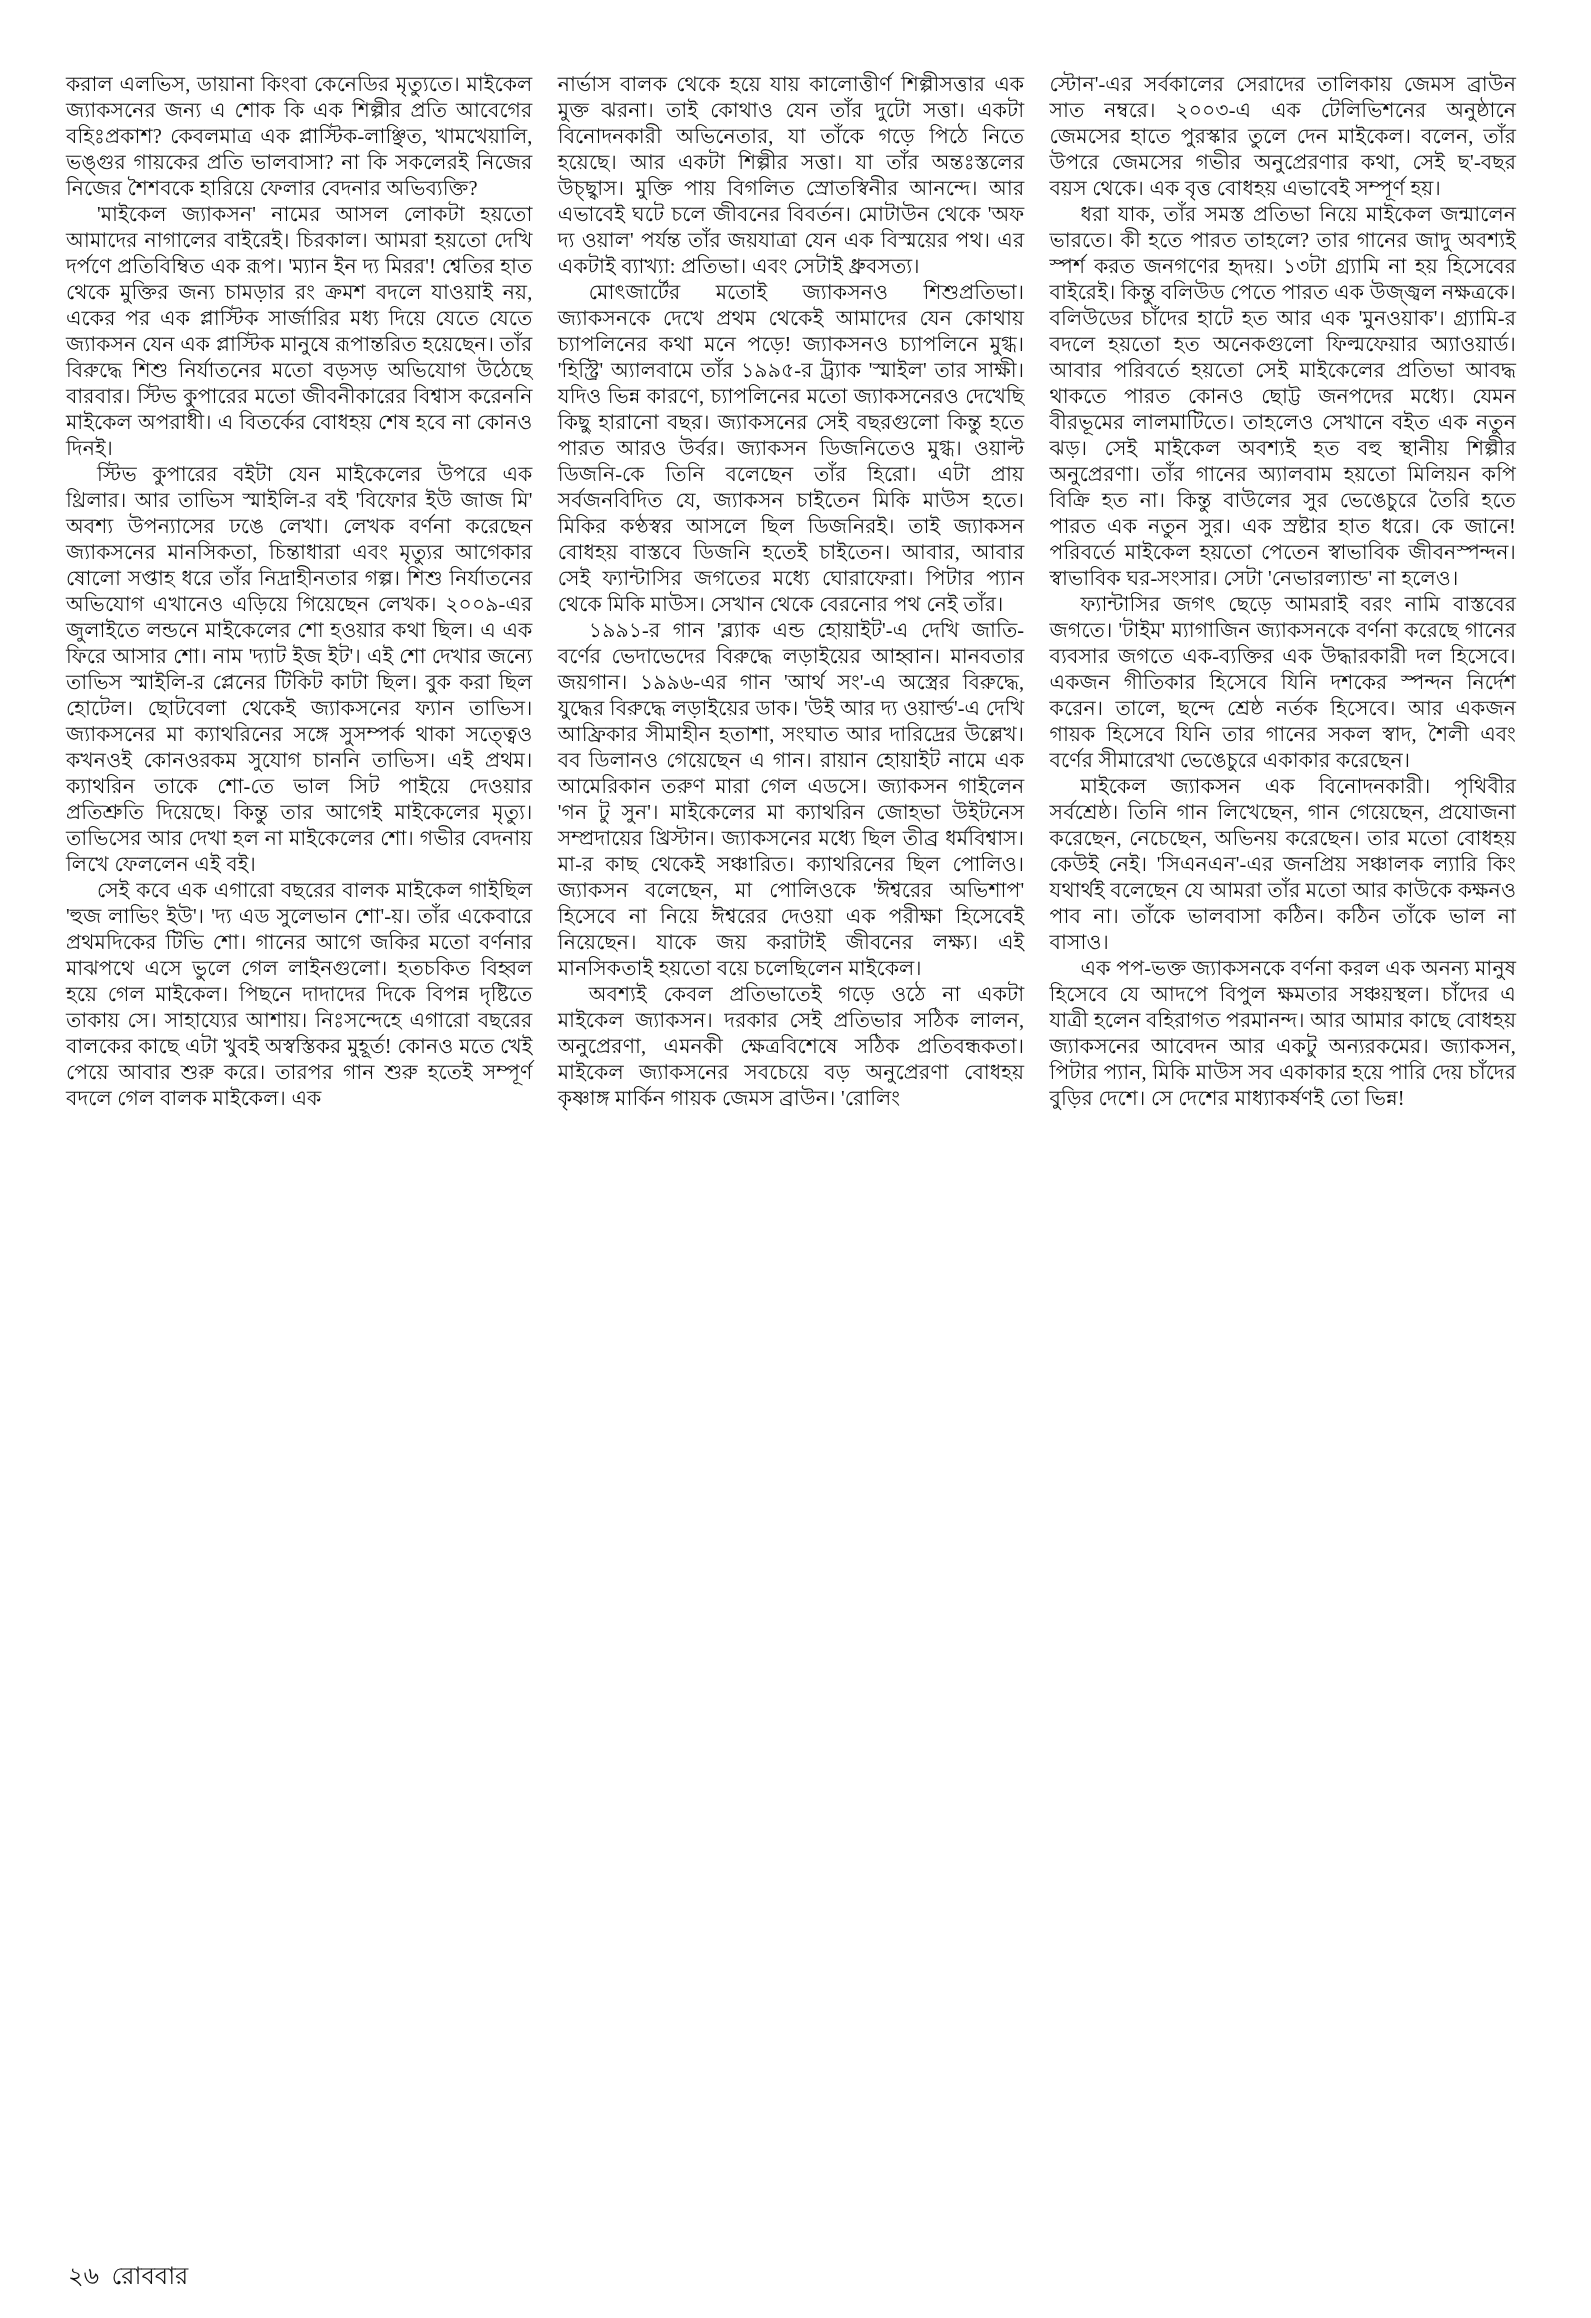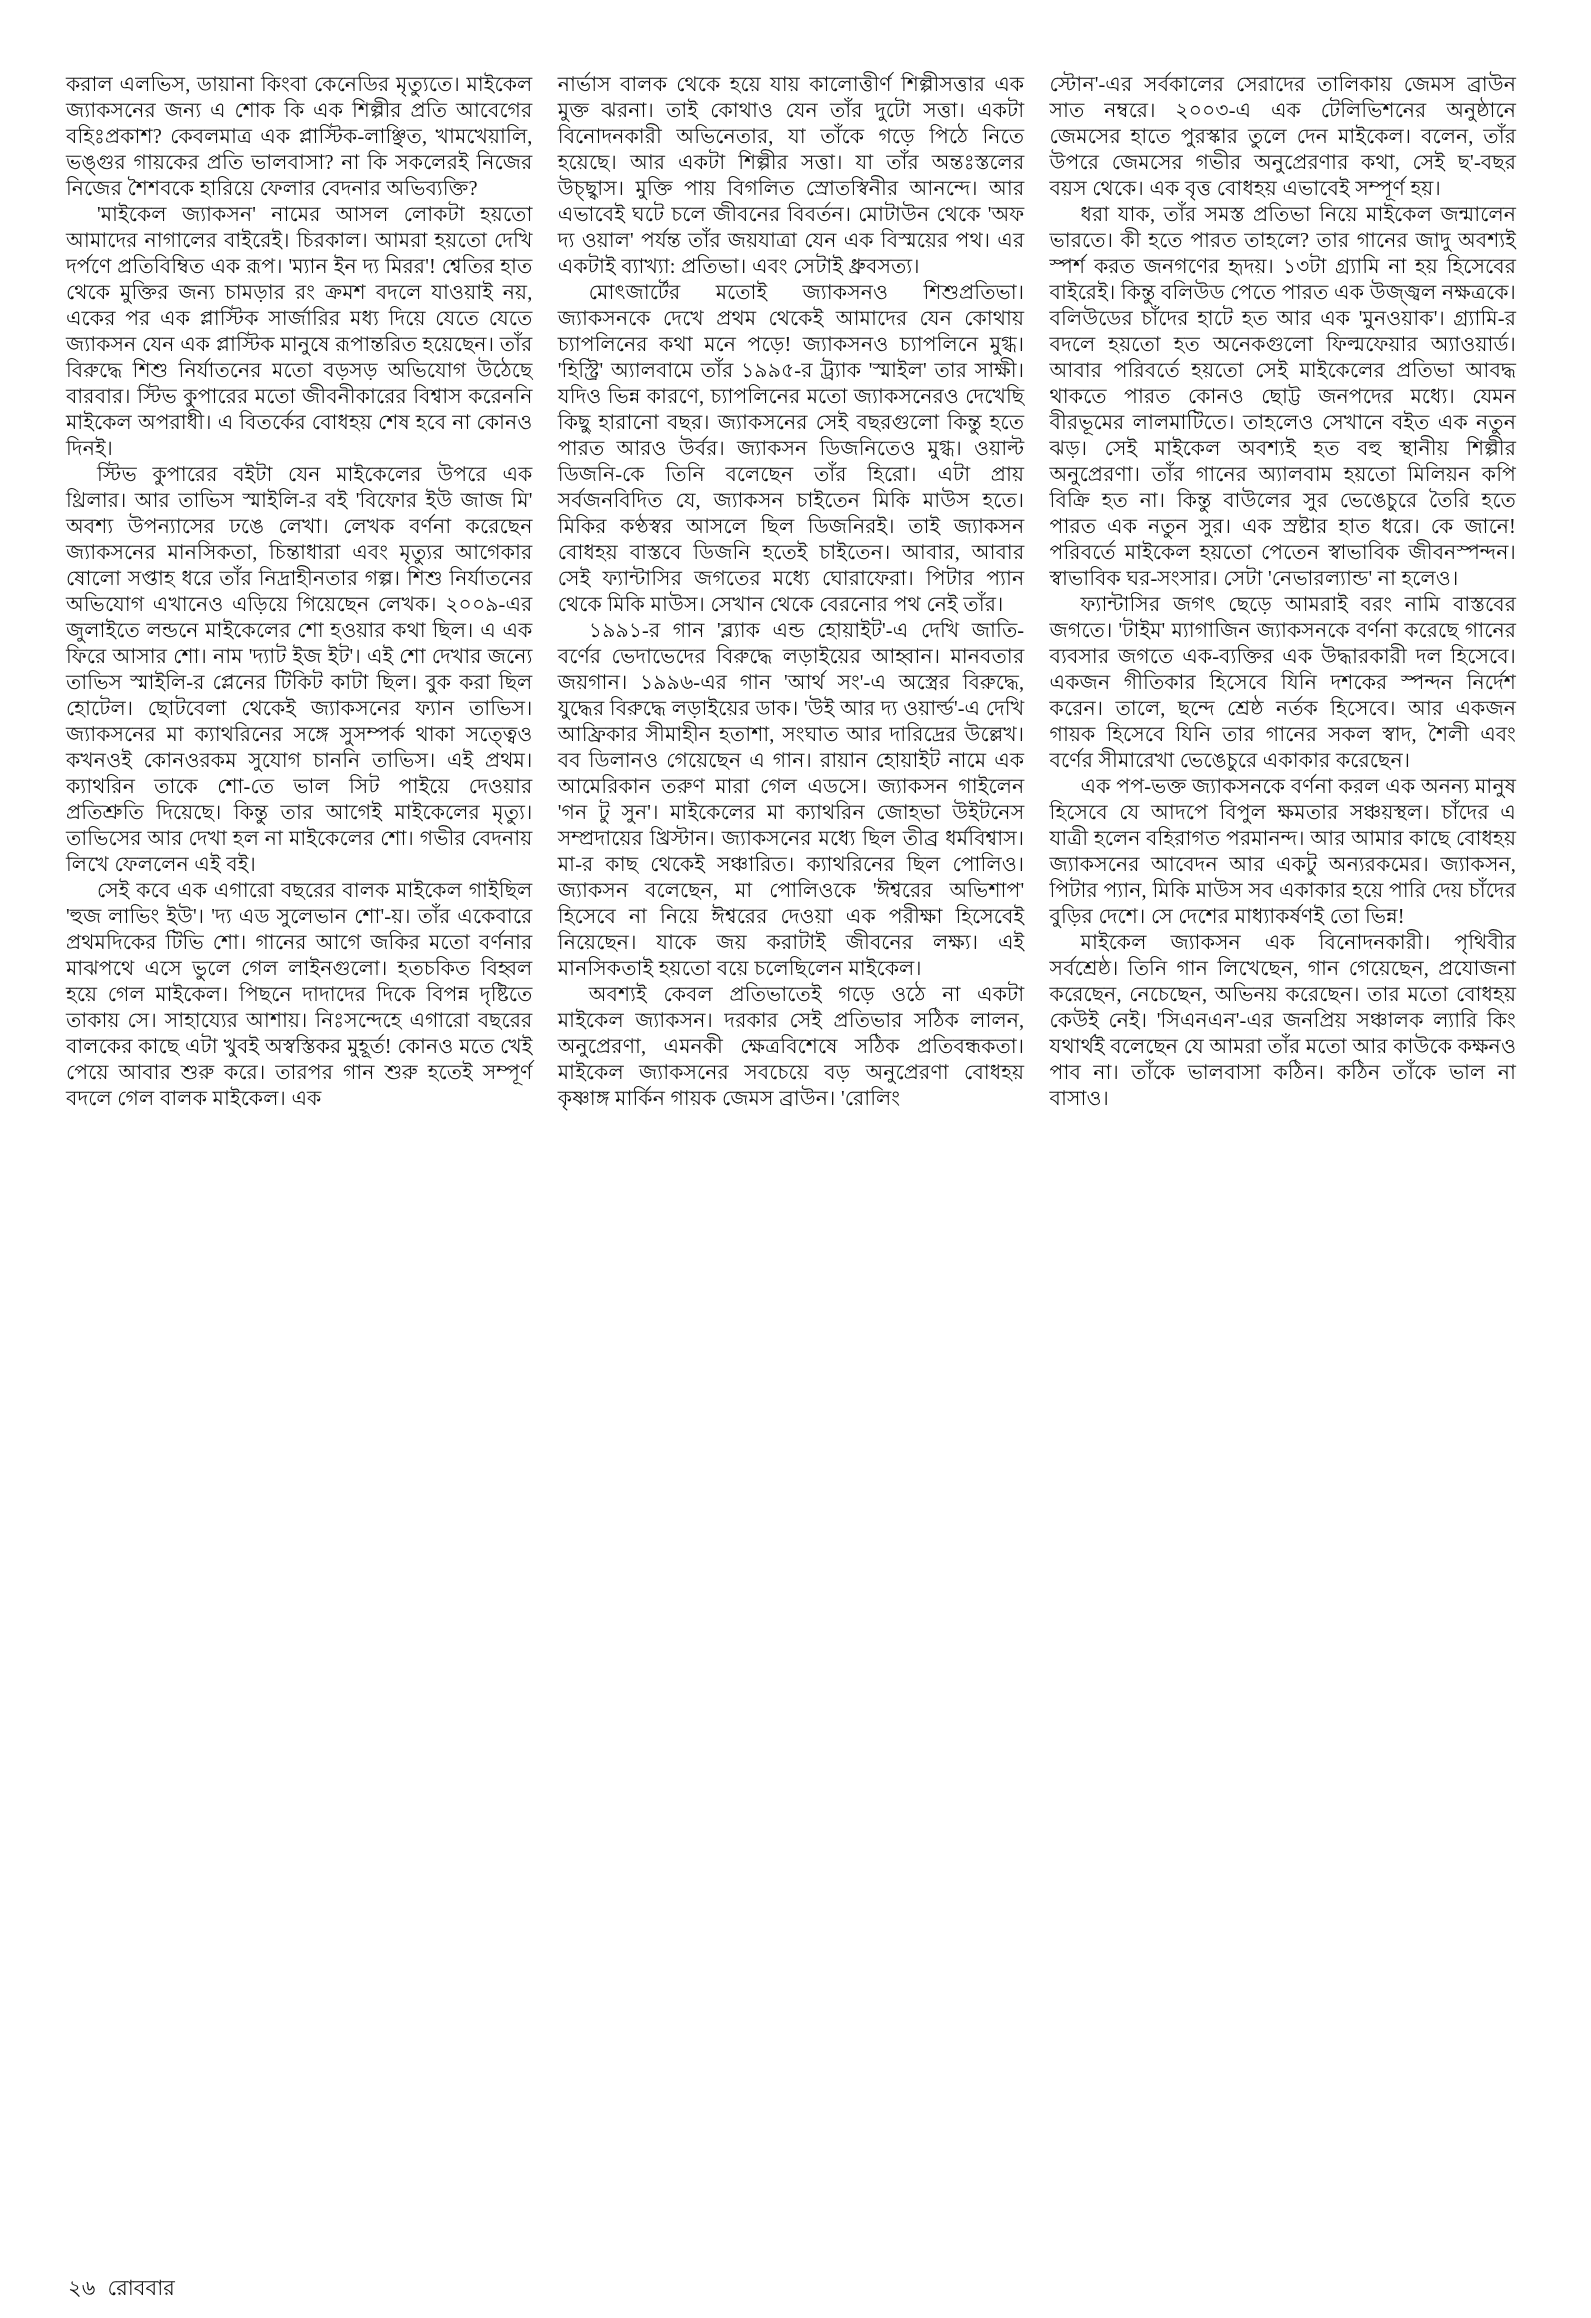--- a/index.html
+++ b/index.html
@@ -42,22 +42,22 @@
   .col p {
     margin: 0;
     text-indent: 31px;
   }
   .col p.cont {
     text-indent: 0;
   }
   .footer {
     position: absolute;
     left: 68px;
-    bottom: 18px;
-    font-size: 21px;
+    bottom: 30px;
+    font-size: 24px;
     line-height: 26px;
     color: #141414;
     display: flex;
     gap: 12.3px;
     align-items: flex-start;
   }
 </style>
 </head>
 <body>
 
@@ -76,22 +76,22 @@
       <p class="cont">নার্ভাস বালক থেকে হয়ে যায় কালোত্তীর্ণ শিল্পীসত্তার এক মুক্ত ঝরনা। তাই কোথাও যেন তাঁর দুটো সত্তা। একটা বিনোদনকারী অভিনেতার, যা তাঁকে গড়ে পিঠে নিতে হয়েছে। আর একটা শিল্পীর সত্তা। যা তাঁর অন্তঃস্তলের উচ্ছ্বাস। মুক্তি পায় বিগলিত স্রোতস্বিনীর আনন্দে। আর এভাবেই ঘটে চলে জীবনের বিবর্তন। মোটাউন থেকে 'অফ দ্য ওয়াল' পর্যন্ত তাঁর জয়যাত্রা যেন এক বিস্ময়ের পথ। এর একটাই ব্যাখ্যা: প্রতিভা। এবং সেটাই ধ্রুবসত্য।</p>
       <p>মোৎজার্টের মতোই জ্যাকসনও শিশুপ্রতিভা। জ্যাকসনকে দেখে প্রথম থেকেই আমাদের যেন কোথায় চ্যাপলিনের কথা মনে পড়ে! জ্যাকসনও চ্যাপলিনে মুগ্ধ। 'হিস্ট্রি' অ্যালবামে তাঁর ১৯৯৫-র ট্র্যাক 'স্মাইল' তার সাক্ষী। যদিও ভিন্ন কারণে, চ্যাপলিনের মতো জ্যাকসনেরও দেখেছি কিছু হারানো বছর। জ্যাকসনের সেই বছরগুলো কিন্তু হতে পারত আরও উর্বর। জ্যাকসন ডিজনিতেও মুগ্ধ। ওয়াল্ট ডিজনি-কে তিনি বলেছেন তাঁর হিরো। এটা প্রায় সর্বজনবিদিত যে, জ্যাকসন চাইতেন মিকি মাউস হতে। মিকির কণ্ঠস্বর আসলে ছিল ডিজনিরই। তাই জ্যাকসন বোধহয় বাস্তবে ডিজনি হতেই চাইতেন। আবার, আবার সেই ফ্যান্টাসির জগতের মধ্যে ঘোরাফেরা। পিটার প্যান থেকে মিকি মাউস। সেখান থেকে বেরনোর পথ নেই তাঁর।</p>
       <p>১৯৯১-র গান 'ব্ল্যাক এন্ড হোয়াইট'-এ দেখি জাতি-বর্ণের ভেদাভেদের বিরুদ্ধে লড়াইয়ের আহ্বান। মানবতার জয়গান। ১৯৯৬-এর গান 'আর্থ সং'-এ অস্ত্রের বিরুদ্ধে, যুদ্ধের বিরুদ্ধে লড়াইয়ের ডাক। 'উই আর দ্য ওয়ার্ল্ড'-এ দেখি আফ্রিকার সীমাহীন হতাশা, সংঘাত আর দারিদ্রের উল্লেখ। বব ডিলানও গেয়েছেন এ গান। রায়ান হোয়াইট নামে এক আমেরিকান তরুণ মারা গেল এডসে। জ্যাকসন গাইলেন 'গন টু সুন'। মাইকেলের মা ক্যাথরিন জোহভা উইটনেস সম্প্রদায়ের খ্রিস্টান। জ্যাকসনের মধ্যে ছিল তীব্র ধর্মবিশ্বাস। মা-র কাছ থেকেই সঞ্চারিত। ক্যাথরিনের ছিল পোলিও। জ্যাকসন বলেছেন, মা পোলিওকে 'ঈশ্বরের অভিশাপ' হিসেবে না নিয়ে ঈশ্বরের দেওয়া এক পরীক্ষা হিসেবেই নিয়েছেন। যাকে জয় করাটাই জীবনের লক্ষ্য। এই মানসিকতাই হয়তো বয়ে চলেছিলেন মাইকেল।</p>
       <p>অবশ্যই কেবল প্রতিভাতেই গড়ে ওঠে না একটা মাইকেল জ্যাকসন। দরকার সেই প্রতিভার সঠিক লালন, অনুপ্রেরণা, এমনকী ক্ষেত্রবিশেষে সঠিক প্রতিবন্ধকতা। মাইকেল জ্যাকসনের সবচেয়ে বড় অনুপ্রেরণা বোধহয় কৃষ্ণাঙ্গ মার্কিন গায়ক জেমস ব্রাউন। 'রোলিং</p>
     </div>
 
     <div class="col">
       <p class="cont">স্টোন'-এর সর্বকালের সেরাদের তালিকায় জেমস ব্রাউন সাত নম্বরে। ২০০৩-এ এক টেলিভিশনের অনুষ্ঠানে জেমসের হাতে পুরস্কার তুলে দেন মাইকেল। বলেন, তাঁর উপরে জেমসের গভীর অনুপ্রেরণার কথা, সেই ছ'-বছর বয়স থেকে। এক বৃত্ত বোধহয় এভাবেই সম্পূর্ণ হয়।</p>
       <p>ধরা যাক, তাঁর সমস্ত প্রতিভা নিয়ে মাইকেল জন্মালেন ভারতে। কী হতে পারত তাহলে? তার গানের জাদু অবশ্যই স্পর্শ করত জনগণের হৃদয়। ১৩টা গ্র্যামি না হয় হিসেবের বাইরেই। কিন্তু বলিউড পেতে পারত এক উজ্জ্বল নক্ষত্রকে। বলিউডের চাঁদের হাটে হত আর এক 'মুনওয়াক'। গ্র্যামি-র বদলে হয়তো হত অনেকগুলো ফিল্মফেয়ার অ্যাওয়ার্ড। আবার পরিবর্তে হয়তো সেই মাইকেলের প্রতিভা আবদ্ধ থাকতে পারত কোনও ছোট্ট জনপদের মধ্যে। যেমন বীরভূমের লালমাটিতে। তাহলেও সেখানে বইত এক নতুন ঝড়। সেই মাইকেল অবশ্যই হত বহু স্থানীয় শিল্পীর অনুপ্রেরণা। তাঁর গানের অ্যালবাম হয়তো মিলিয়ন কপি বিক্রি হত না। কিন্তু বাউলের সুর ভেঙেচুরে তৈরি হতে পারত এক নতুন সুর। এক স্রষ্টার হাত ধরে। কে জানে! পরিবর্তে মাইকেল হয়তো পেতেন স্বাভাবিক জীবনস্পন্দন। স্বাভাবিক ঘর-সংসার। সেটা 'নেভারল্যান্ড' না হলেও।</p>
       <p>ফ্যান্টাসির জগৎ ছেড়ে আমরাই বরং নামি বাস্তবের জগতে। 'টাইম' ম্যাগাজিন জ্যাকসনকে বর্ণনা করেছে গানের ব্যবসার জগতে এক-ব্যক্তির এক উদ্ধারকারী দল হিসেবে। একজন গীতিকার হিসেবে যিনি দশকের স্পন্দন নির্দেশ করেন। তালে, ছন্দে শ্রেষ্ঠ নর্তক হিসেবে। আর একজন গায়ক হিসেবে যিনি তার গানের সকল স্বাদ, শৈলী এবং বর্ণের সীমারেখা ভেঙেচুরে একাকার করেছেন।</p>
+      <p>মাইকেল জ্যাকসন এক বিনোদনকারী। পৃথিবীর সর্বশ্রেষ্ঠ। তিনি গান লিখেছেন, গান গেয়েছেন, প্রযোজনা করেছেন, নেচেছেন, অভিনয় করেছেন। তার মতো বোধহয় কেউই নেই। 'সিএনএন'-এর জনপ্রিয় সঞ্চালক ল্যারি কিং যথার্থই বলেছেন যে আমরা তাঁর মতো আর কাউকে কক্ষনও পাব না। তাঁকে ভালবাসা কঠিন। কঠিন তাঁকে ভাল না বাসাও।</p>
       <p>এক পপ-ভক্ত জ্যাকসনকে বর্ণনা করল এক অনন্য মানুষ হিসেবে যে আদপে বিপুল ক্ষমতার সঞ্চয়স্থল। চাঁদের এ যাত্রী হলেন বহিরাগত পরমানন্দ। আর আমার কাছে বোধহয় জ্যাকসনের আবেদন আর একটু অন্যরকমের। জ্যাকসন, পিটার প্যান, মিকি মাউস সব একাকার হয়ে পারি দেয় চাঁদের বুড়ির দেশে। সে দেশের মাধ্যাকর্ষণই তো ভিন্ন!</p>
-      <p>মাইকেল জ্যাকসন এক বিনোদনকারী। পৃথিবীর সর্বশ্রেষ্ঠ। তিনি গান লিখেছেন, গান গেয়েছেন, প্রযোজনা করেছেন, নেচেছেন, অভিনয় করেছেন। তার মতো বোধহয় কেউই নেই। 'সিএনএন'-এর জনপ্রিয় সঞ্চালক ল্যারি কিং যথার্থই বলেছেন যে আমরা তাঁর মতো আর কাউকে কক্ষনও পাব না। তাঁকে ভালবাসা কঠিন। কঠিন তাঁকে ভাল না বাসাও।</p>
     </div>
 
   </div>
 
   <div class="footer">
     <span>২৬</span>
     <span>রোববার</span>
   </div>
 
 </div>

